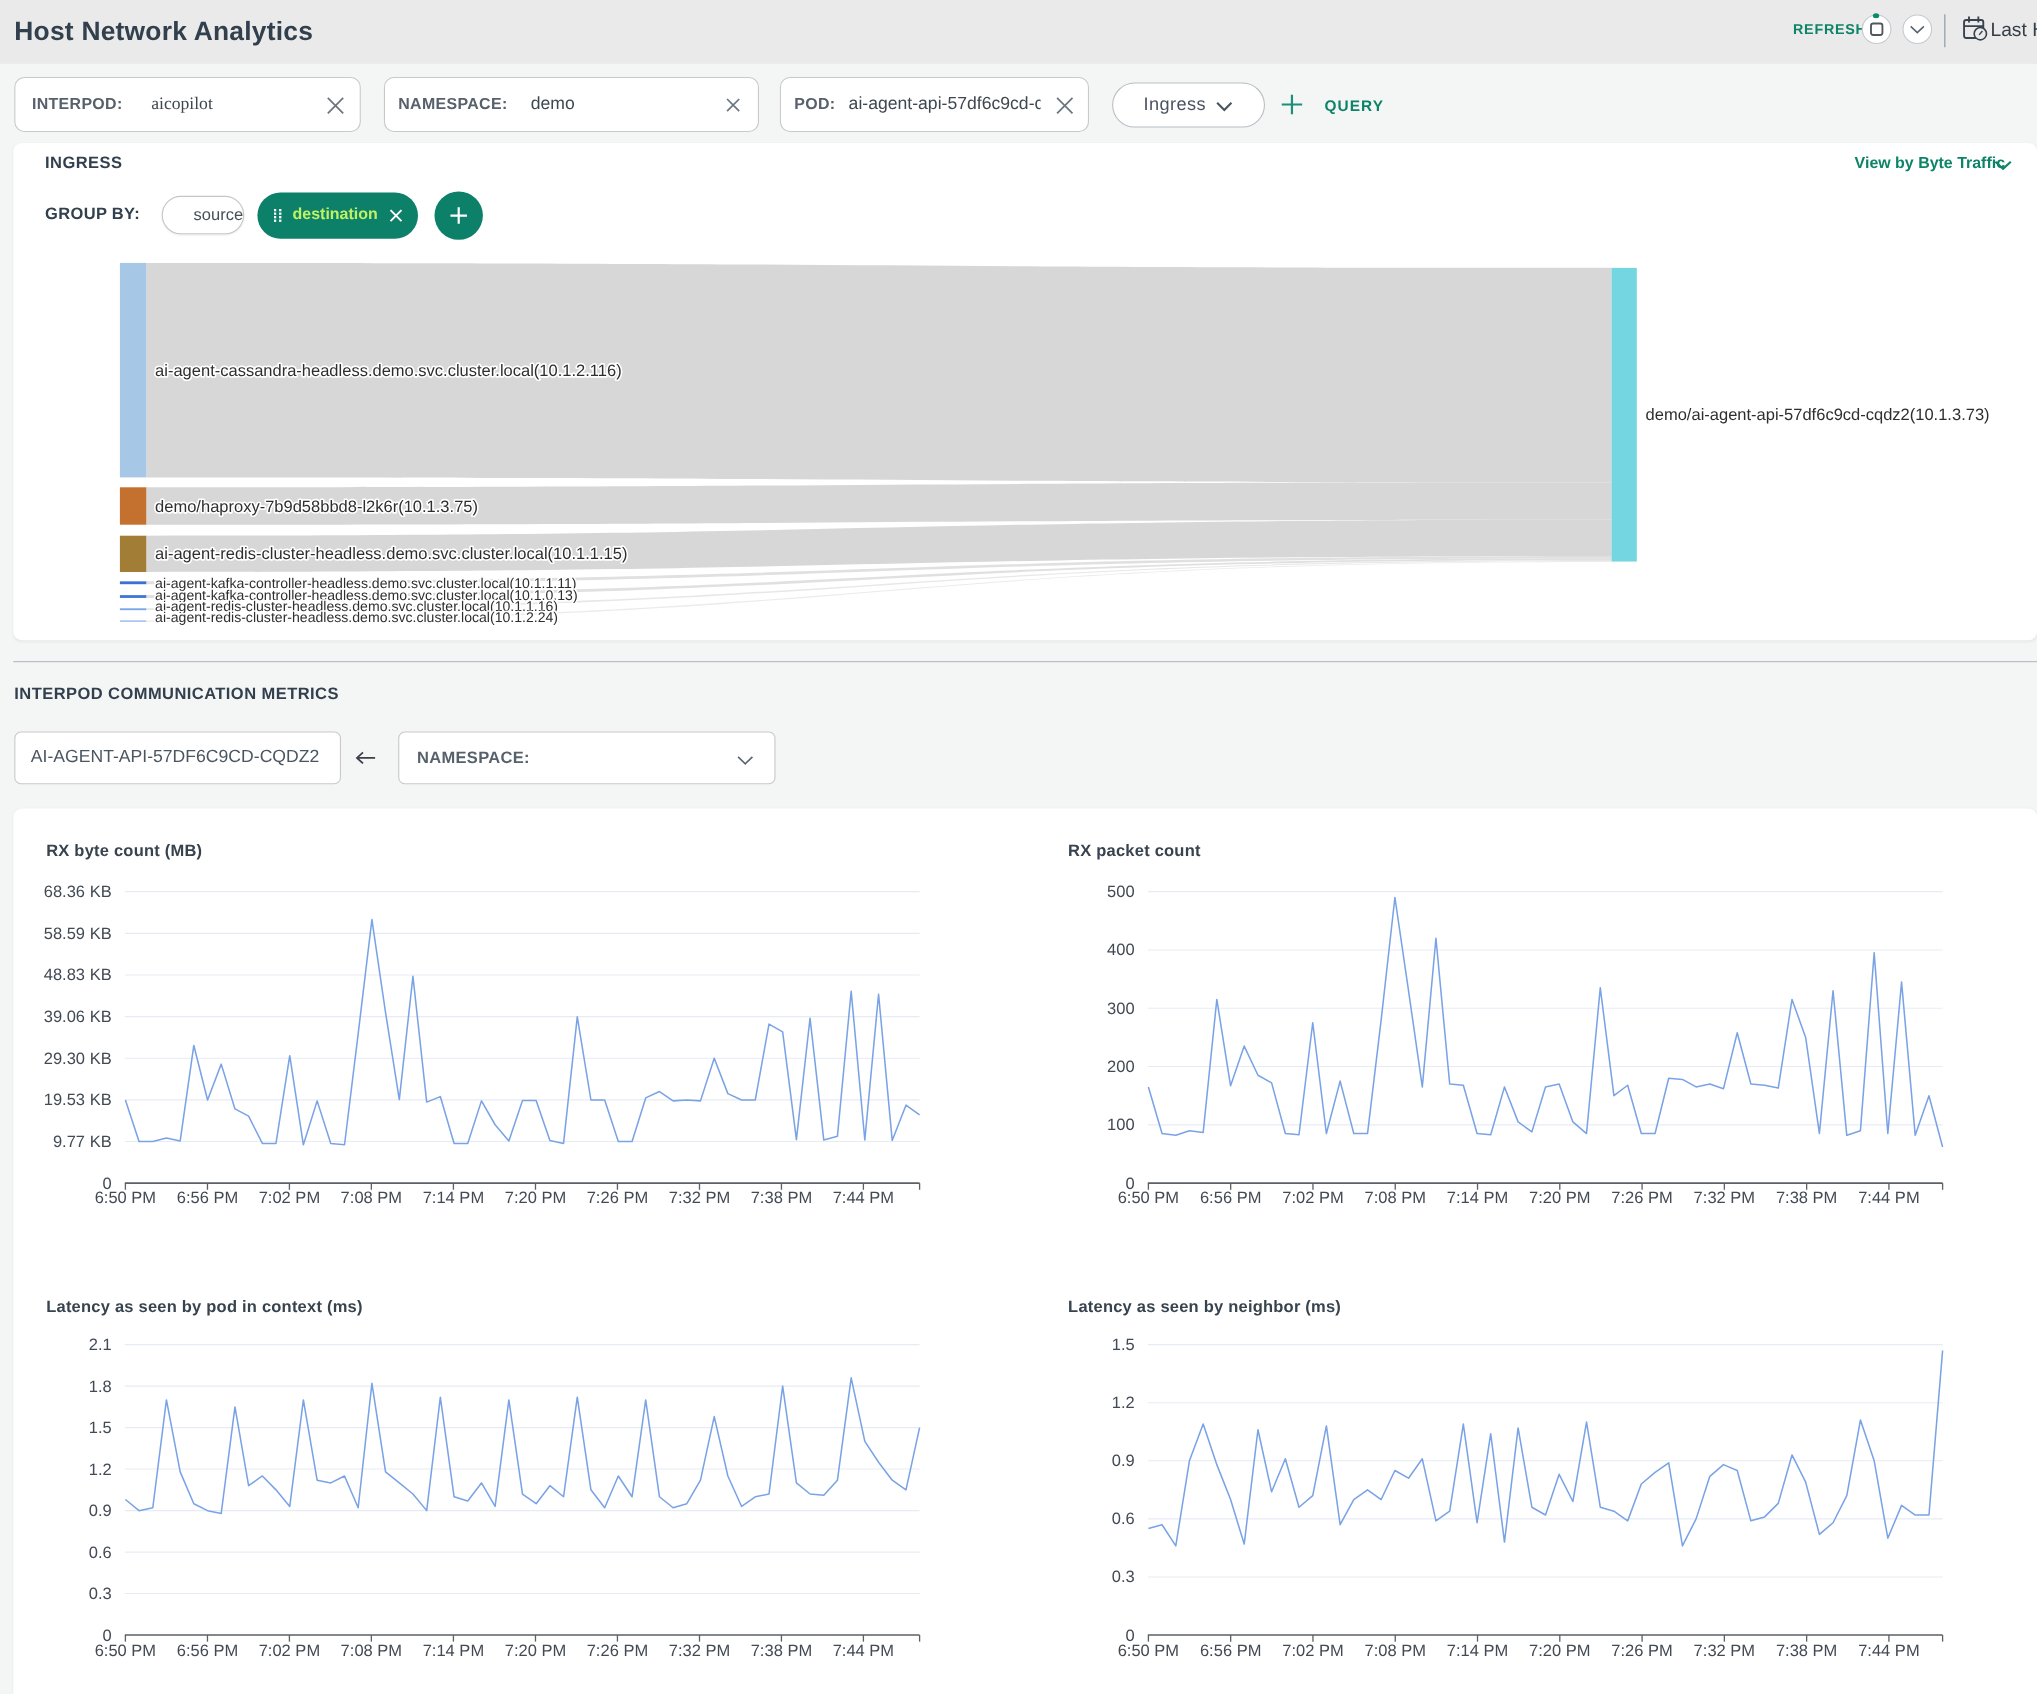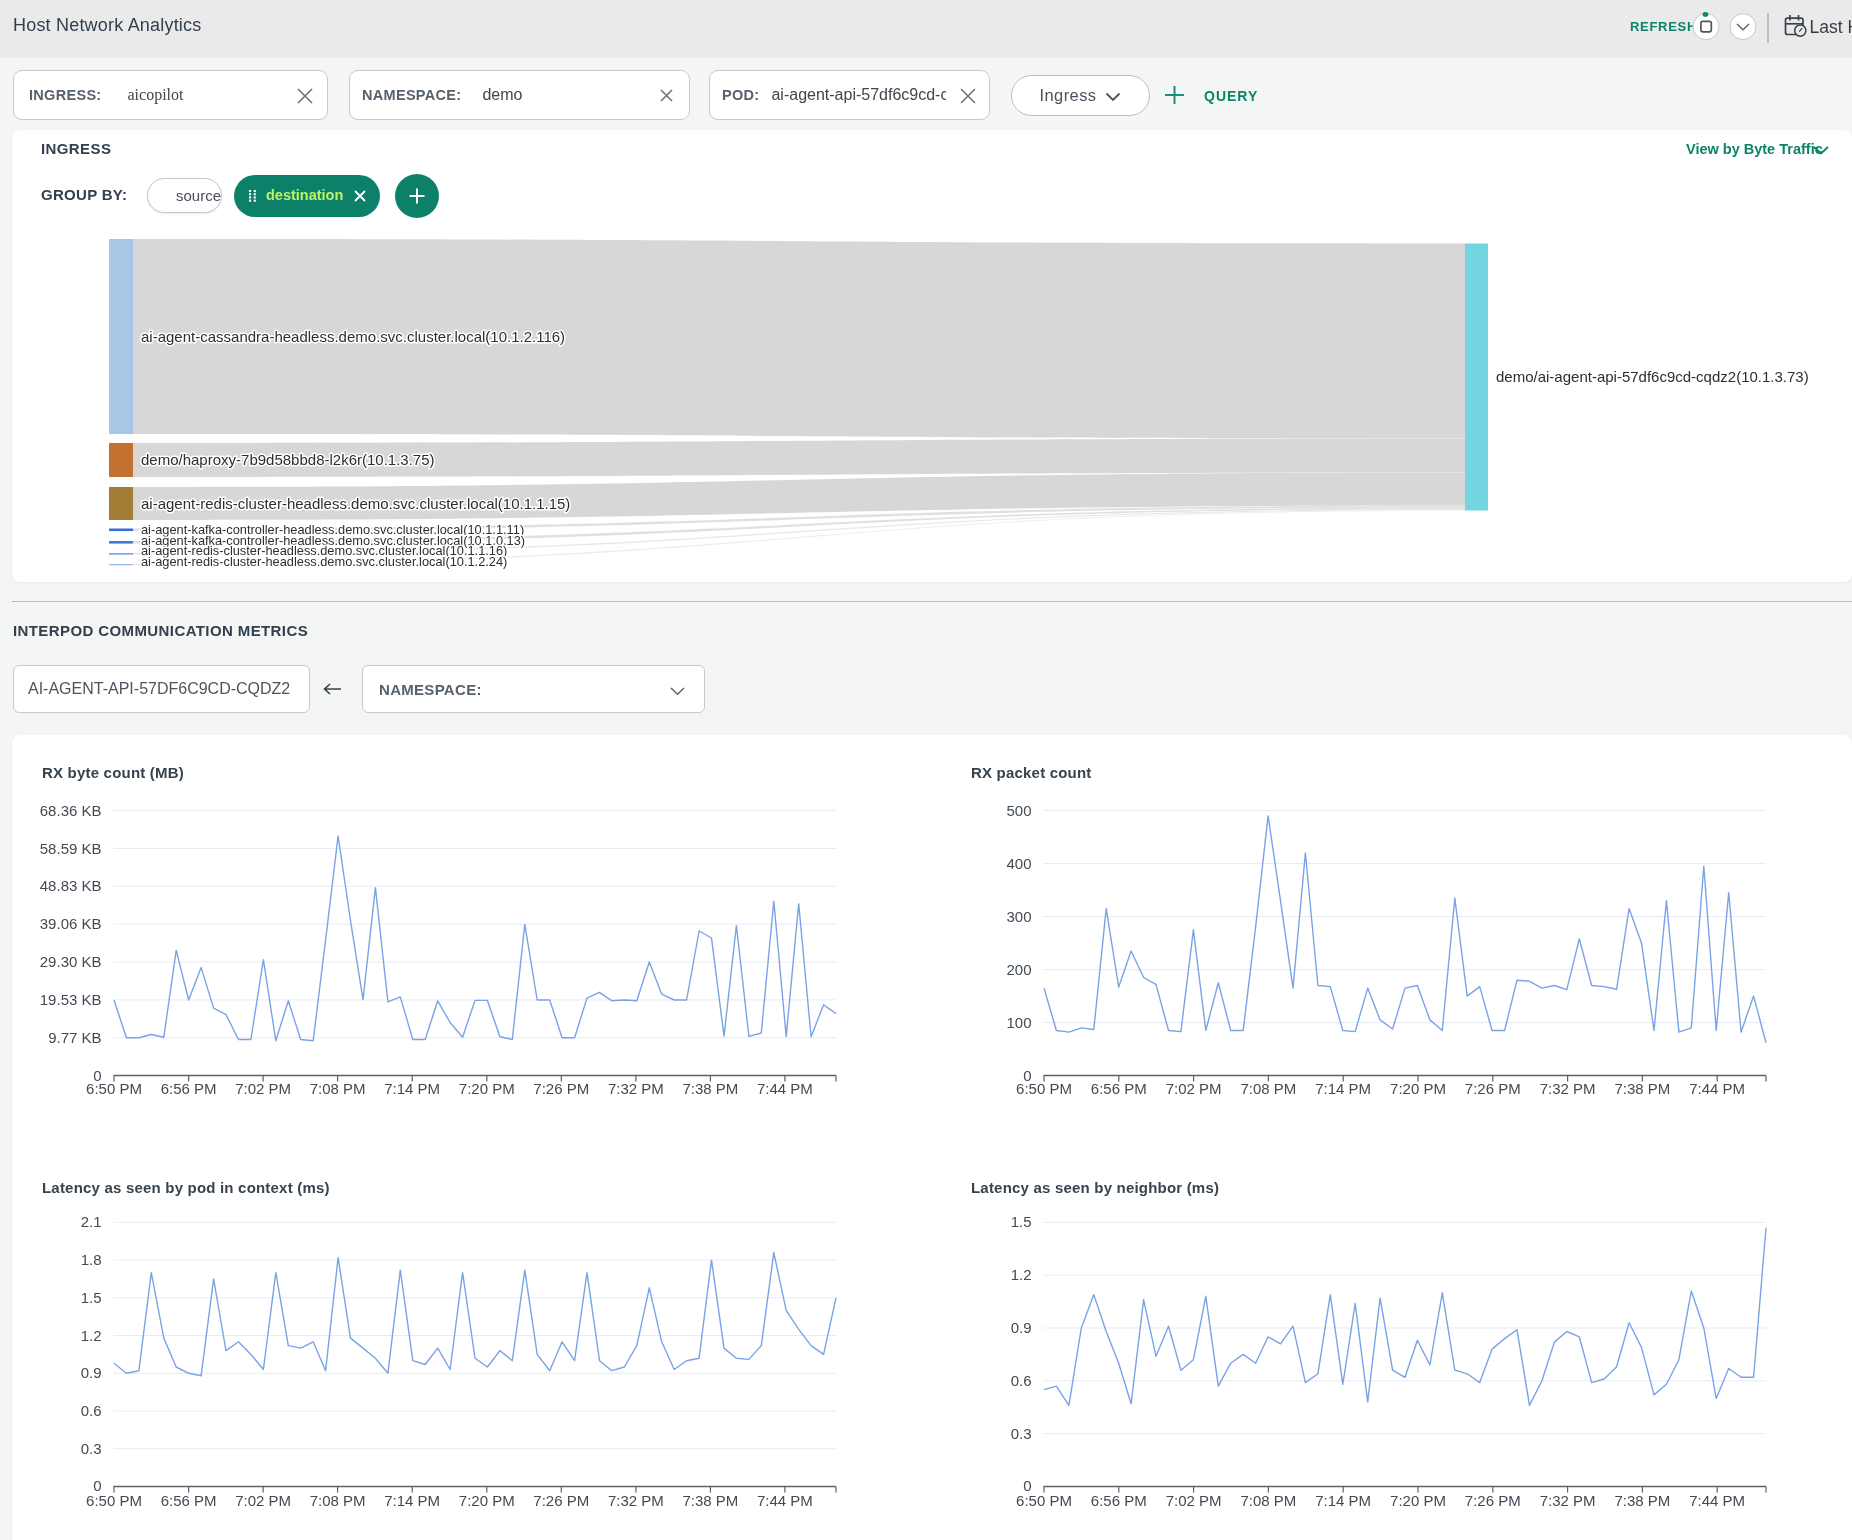--- a/index.html
+++ b/index.html
@@ -11,21 +11,21 @@
 .flabel { font-weight:bold; font-size:14.5px; color:#57616b; letter-spacing:0.3px; }
 .fvalue { font-size:16px; color:#3e464f; }
 .xicon { stroke:#6b7680; stroke-width:1.6; }
 .dark { color:#323f4d; }
 .teal { color:#0d8468;padding-left:12px; }
 </style>
 </head>
 <body>
 
 <div class="abs" style="left:0;top:0;width:1852px;height:58px;background:#eaeaea;"></div>
-<div class="abs dark" style="left:13px;top:15px;font-size:18px;font-weight:normal;letter-spacing:0.2px;">Host Network Analytics</div>
+<div class="abs dark" style="left:13px;top:15px;font-size:24px;font-weight:bold;letter-spacing:0.2px;">Host Network Analytics</div>
 
 <div class="abs teal" style="left:1618px;top:19px;font-size:13px;font-weight:bold;letter-spacing:0.7px;">REFRESH</div>
 <svg class="abs" style="left:1689px;top:6px;" width="163" height="44" viewBox="0 0 163 44">
   <circle cx="17" cy="20.6" r="13" fill="#fff" stroke="#c5cad0" stroke-width="1"></circle>
   <rect x="11.9" y="15.4" width="10.4" height="10.4" rx="2" fill="none" stroke="#50575e" stroke-width="1.7"></rect>
   <ellipse cx="16.5" cy="8.4" rx="2.9" ry="2.3" fill="#0a8a68"></ellipse>
   <circle cx="54" cy="20.6" r="13" fill="#fff" stroke="#c5cad0" stroke-width="1"></circle>
   <path d="M48 18 L54 23.7 L60 18" fill="none" stroke="#566472" stroke-width="1.4"></path>
   <line x1="79" y1="7" x2="79" y2="37" stroke="#9aa2ab" stroke-width="1.2"></line>
   <g stroke="#39434e" stroke-width="1.7" fill="none">
@@ -33,21 +33,21 @@
     <line x1="101" y1="9" x2="101" y2="14.5"></line>
     <line x1="109.5" y1="9" x2="109.5" y2="14.5"></line>
     <line x1="96.7" y1="17.8" x2="114" y2="17.8"></line>
   </g>
   <circle cx="111.3" cy="24.6" r="5.6" fill="#eaeaea" stroke="#39434e" stroke-width="1.5"></circle>
   <path d="M113.2 22.2 L110.2 25.7" fill="none" stroke="#39434e" stroke-width="1.3"></path>
   <text x="120.5" y="26.8" font-size="17.5" fill="#353e48" font-family="'Liberation Sans',sans-serif">Last Ho</text>
 </svg>
 
 <div class="fbox" style="left:13px;width:315px;">
-  <span class="flabel" style="margin-left:15px;">INGRESS:</span>
+  <span class="flabel" style="margin-left:15px;">INTERPOD:</span>
   <span class="fvalue" style="margin-left:26px;font-family:Liberation Serif, serif;">aicopilot</span>
   <svg style="position:absolute;right:14px;top:17px;" width="16" height="16">
       <path class="xicon" d="M1 1 L15 15 M15 1 L1 15" fill="none"></path>
     </svg>
 </div>
 <div class="fbox" style="left:349px;width:341px;">
   <span class="flabel" style="margin-left:12px;">NAMESPACE:</span>
   <span class="fvalue" style="margin-left:21px;">demo</span>
   <svg style="position:absolute;right:16px;top:18px;" width="13" height="13">
       <path class="xicon" d="M1 1 L12 12 M12 1 L1 12" fill="none"></path>

